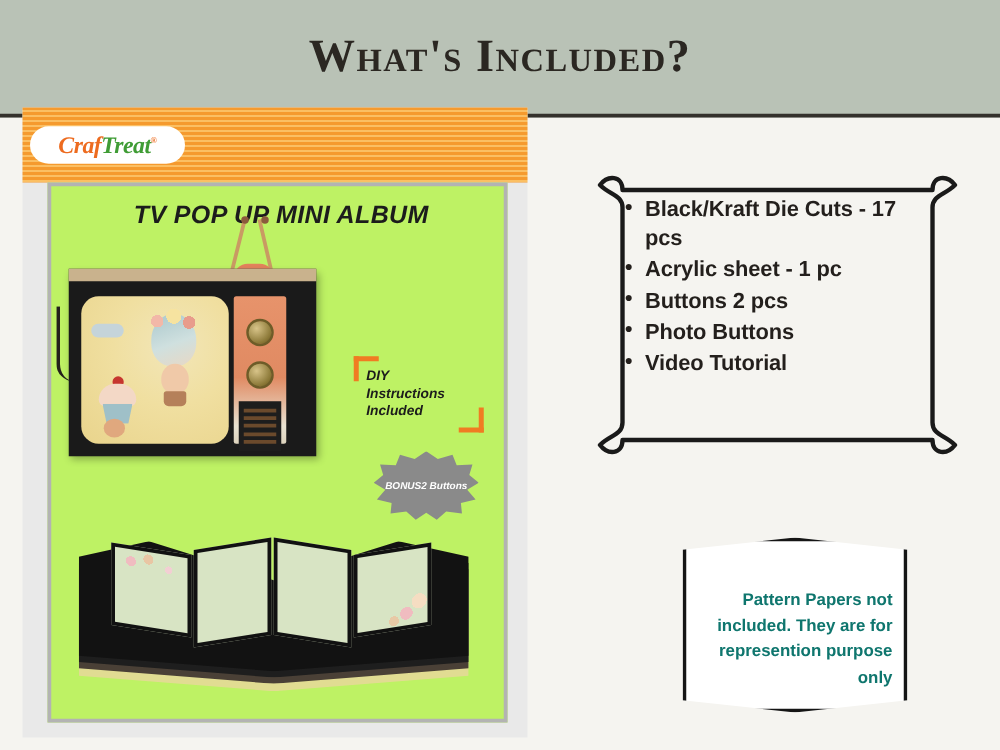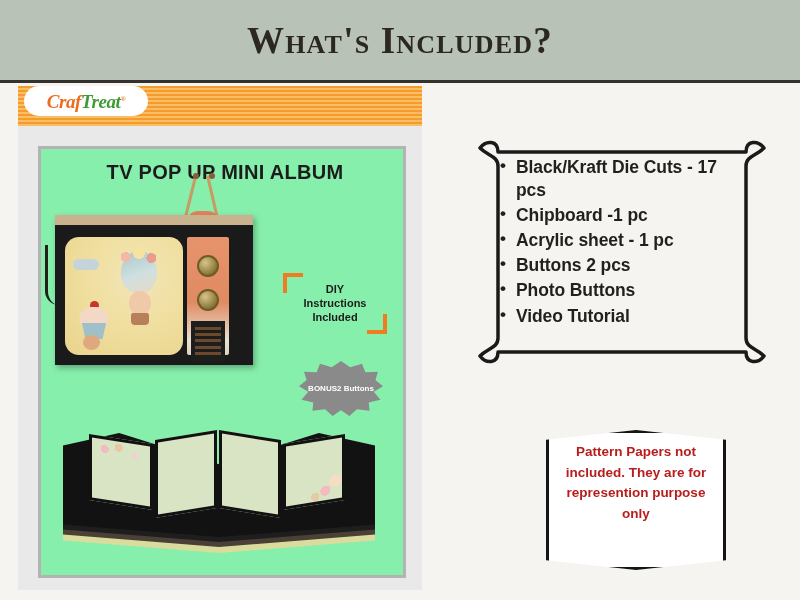--- a/index.html
+++ b/index.html
@@ -18,21 +18,21 @@
     width: 800px;
     height: 600px;
     background: #f5f4f0;
   }
 
   
   .header {
     position: absolute;
     left: 0; top: 0;
     width: 800px;
-    height: 83px;
+    height: 94px;
     background: #b9c2b6;
     border-bottom: 3px solid #34312c;
     display: flex;
     align-items: center;
     justify-content: center;
   }
   .header-title {
     font-family: "Liberation Serif", serif;
     font-size: 37px;
     font-weight: 700;
@@ -48,29 +48,29 @@
     left: 18px; top: 86px;
     width: 404px;
     height: 504px;
     background: #e9e9e9;
   }
 
   
   .logo-bar {
     position: relative;
     width: 404px;
-    height: 40px;
+    height: 60px;
     background:
       repeating-linear-gradient(
         to bottom,
         #f59a2e 0px, #f59a2e 2px,
         #fbbf63 2px, #fbbf63 4px
       );
     display: flex;
-    align-items: flex-start;
+    align-items: center;
   }
   .logo-pill {
     margin-left: 6px;
     width: 124px;
     height: 30px;
     background: #ffffff;
     border-radius: 16px;
     display: flex;
     align-items: center;
     justify-content: center;
@@ -101,22 +101,23 @@
     letter-spacing: 0.2px;
     white-space: nowrap;
   }
 
   
   .product-card {
     position: absolute;
     left: 20px; top: 60px;
     width: 368px;
     height: 432px;
-    background: #86efac;
+    background: #bef264;
     border: 3px solid #b3b3b3;
+    font-style: italic;
   }
 
   .product-title {
     position: absolute;
     left: 0; top: 12px;
     width: 368px;
     text-align: center;
     font-size: 20px;
     font-weight: 700;
     color: #1c1c1c;
@@ -131,24 +132,23 @@
     font-size: 10px;
     line-height: 1.45;
     color: #333;
     background: #ededed;
     padding: 6px 4px;
   }
 
   
   .diy-badge {
     position: absolute;
-    right: 22px; top: 128px;
+    right: 22px; top: 140px;
     width: 92px;
     padding: 6px 4px;
-    text-align: center;
     font-size: 11px;
     font-weight: 700;
     line-height: 1.25;
     color: #1c1c1c;
   }
   .diy-badge::before, .diy-badge::after {
     content: "";
     position: absolute;
     width: 16px; height: 16px;
   }
@@ -423,26 +423,26 @@
   }
   .notice-shape {
     position: absolute;
     inset: 0;
     background: #ffffff;
     border: 3px solid #151515;
     clip-path: polygon(0 7%, 50% 0, 100% 7%, 100% 93%, 50% 100%, 0 93%);
   }
   .notice-text {
     position: absolute;
-    left: 12px; right: 12px; top: 12px;
-    text-align: center;
+    left: 12px; right: 12px; top: 40px;
+    text-align: right;
     font-size: 13.5px;
     font-weight: 700;
     line-height: 1.52;
-    color: #b91c1c;
+    color: #0f766e;
   }
 </style>
 </head>
 <body>
 
 <div class="page">
 
   <div class="header">
     <div class="header-title">What's Included?</div>
   </div>
@@ -540,21 +540,20 @@
                C 10,226 22,226 22,214
                L 270,214
                C 270,226 282,226 288,218
                C 280,210 270,210 270,200
                L 270,28
                C 270,18 280,18 288,10
                C 282,2 270,2 270,14 Z" fill="none" stroke="#1a1a1a" stroke-width="3.5" stroke-linejoin="round"></path>
     </svg>
     <ul class="bullet-list">
       <li>Black/Kraft Die Cuts - 17 pcs</li>
-      <li>Chipboard  -1 pc</li>
       <li>Acrylic sheet - 1 pc</li>
       <li>Buttons 2 pcs</li>
       <li>Photo Buttons</li>
       <li>Video Tutorial</li>
     </ul>
   </div>
 
   <div class="notice">
     <div class="notice-shape"></div>
     <div class="notice-text">Pattern Papers not included. They are for represention purpose only</div>

